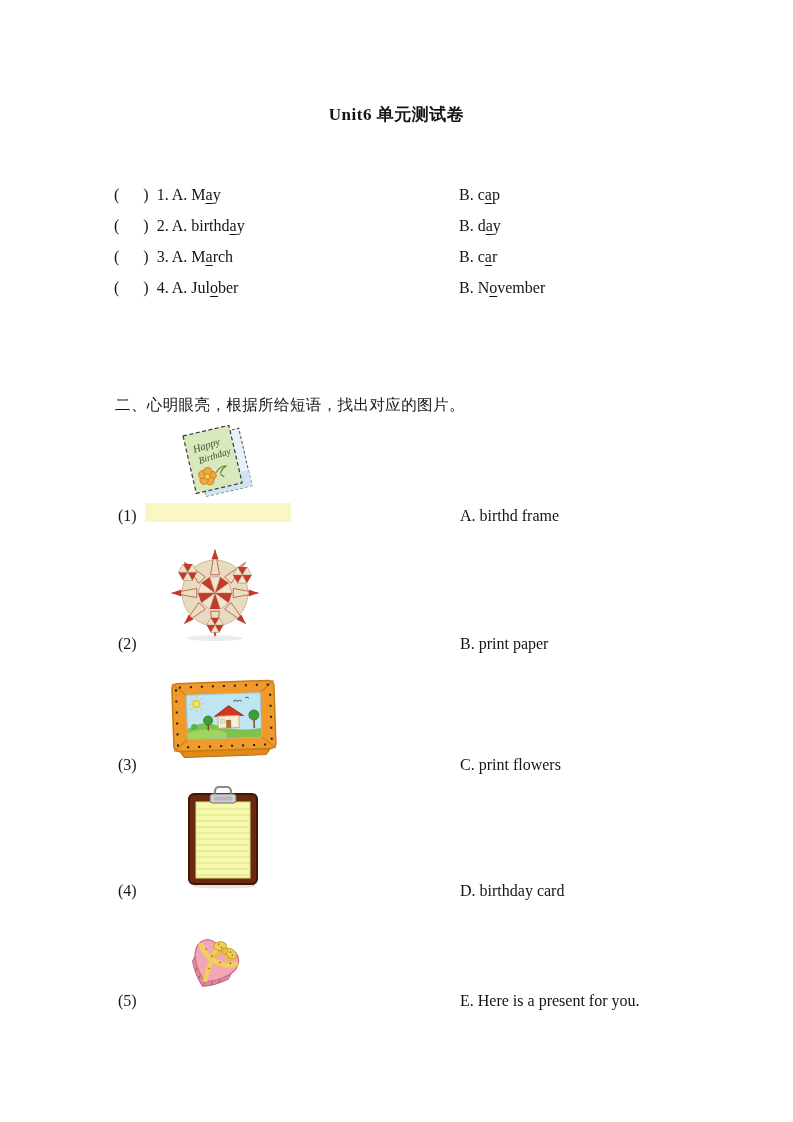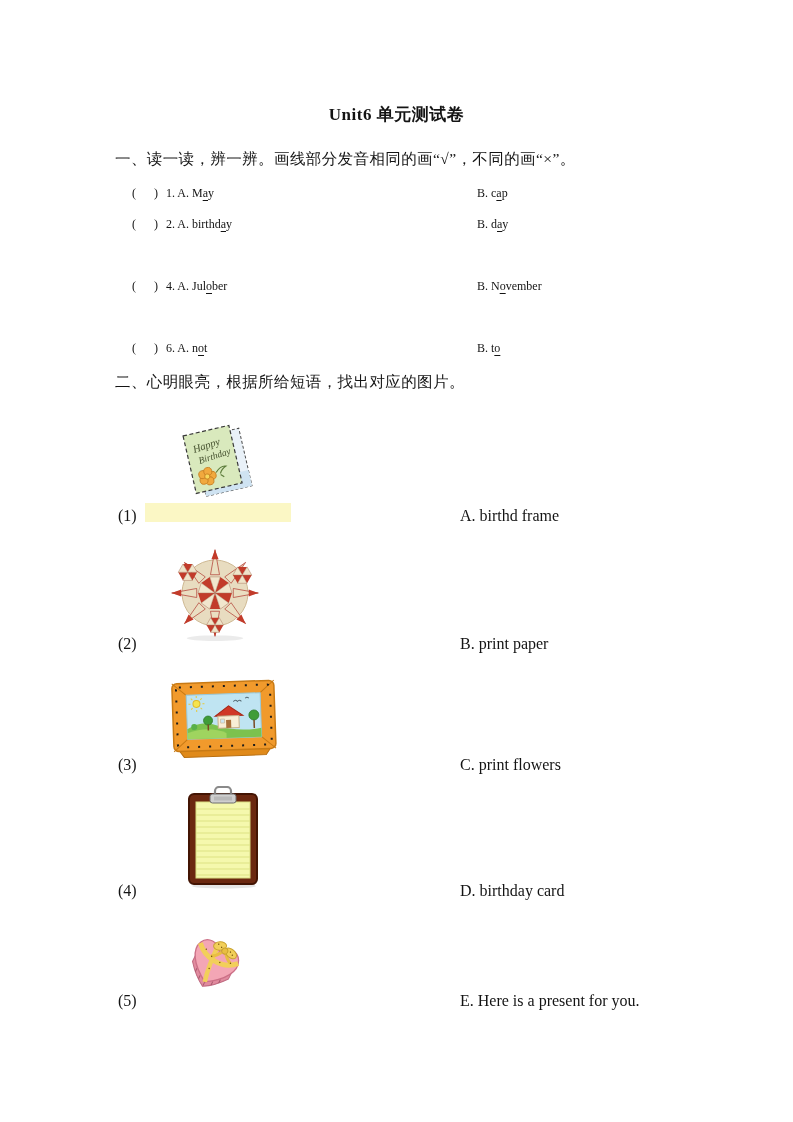--- a/index.html
+++ b/index.html
@@ -5,61 +5,60 @@
   html,body{margin:0;padding:0;background:#9a9a9a;}
   .page{
     position:relative;width:793px;height:1122px;margin:0 auto;background:#ffffff;
     font-family:"Liberation Serif","DejaVu Serif",serif;color:#141414;overflow:hidden;
   }
   .title{
     position:absolute;top:103px;left:0;width:100%;margin:0;text-align:center;
     font-size:17px;font-weight:700;letter-spacing:.5px;
   }
   .shead{position:absolute;left:115px;font-size:15.5px;letter-spacing:.4px;white-space:pre;}
-  .qrow{position:absolute;left:132px;width:620px;height:22px;font-size:12px;text-align:right;}
+  .qrow{position:absolute;left:114px;width:620px;height:22px;font-size:16px;text-align:right;}
   .qa{position:absolute;left:0;top:0;white-space:pre;}
   .qb{position:absolute;left:345px;top:0;white-space:pre;}
   .slot{white-space:pre;margin-right:8px;}
   .ws{white-space:pre;}
   .ul{text-decoration:underline;text-underline-offset:3px;text-decoration-thickness:1.3px;}
   .mrow{position:absolute;left:0;width:100%;height:20px;font-size:16px;}
   .mnum{position:absolute;left:118px;white-space:pre;}
   .mopt{position:absolute;left:460px;white-space:pre;}
   .img{position:absolute;}
   .img svg{display:block;width:100%;height:100%;}
   .highlight{position:absolute;left:145px;top:503px;width:146px;height:19px;background:#fbf7c5;}
   svg text{font-family:"Liberation Serif","DejaVu Serif",serif;font-style:italic;}
 </style>
 </head>
 <body>
 
 <div class="page">
 
   <h1 class="title">Unit6  单元测试卷</h1>
 
-  <div class="shead" style="top:149px">一、读一读，辨一辨。画线部分发音相同的画“√”，不同的画“×”。</div>
 
   <div class="qrow" style="top:186px">
     <span class="qa"><span class="slot">(      )</span><span class="ws">1. A. M</span><span class="ul">a</span><span class="ws">y</span></span>
     <span class="qb"><span class="ws">B. c</span><span class="ul">a</span><span class="ws">p</span></span>
   </div>
   <div class="qrow" style="top:217px">
     <span class="qa"><span class="slot">(      )</span><span class="ws">2. A. birthd</span><span class="ul">a</span><span class="ws">y</span></span>
     <span class="qb"><span class="ws">B. d</span><span class="ul">a</span><span class="ws">y</span></span>
   </div>
+  <div class="qrow" style="top:248px">
+    <span class="qa"><span class="slot">(      )</span><span class="ws">3. A. M</span><span class="ul">a</span><span class="ws">rch</span></span>
+    <span class="qb"><span class="ws">B. c</span><span class="ul">a</span><span class="ws">r</span></span>
+  </div>
   <div class="qrow" style="top:279px">
     <span class="qa"><span class="slot">(      )</span><span class="ws">4. A. Jul</span><span class="ul">o</span><span class="ws">ber</span></span>
     <span class="qb"><span class="ws">B. N</span><span class="ul">o</span><span class="ws">vember</span></span>
   </div>
-  <div class="qrow" style="top:341px">
-    <span class="qa"><span class="slot">(      )</span><span class="ws">6. A. n</span><span class="ul">o</span><span class="ws">t</span></span>
-    <span class="qb"><span class="ws">B. t</span><span class="ul">o</span><span class="ws"></span></span>
-  </div>
 
-  <div class="shead" style="top:372px">二、心明眼亮，根据所给短语，找出对应的图片。</div>
+  <div class="shead" style="top:395px">二、心明眼亮，根据所给短语，找出对应的图片。</div>
 
   <div class="img" style="left:178px;top:423px;width:78px;height:80px">
     <svg viewBox="0 0 78 80">
       <g transform="rotate(-13 39 40)">
         <rect x="21" y="11" width="47" height="59" fill="#e9f1f8" stroke="#4a4a4a" stroke-width="1" stroke-dasharray="3 2"></rect>
         <rect x="21" y="54" width="47" height="16" fill="#cfe3f2"></rect>
         <rect x="12" y="6" width="47" height="59" fill="#d9e9bd" stroke="#3a3a3a" stroke-width="1.2" stroke-dasharray="4 2.5"></rect>
         <text x="19" y="25" font-size="10.5" fill="#44502e" transform="rotate(-5 19 25)">Happy</text>
         <text x="22" y="37" font-size="9.5" fill="#44502e" transform="rotate(-5 22 37)">Birthday</text>
         <g>

